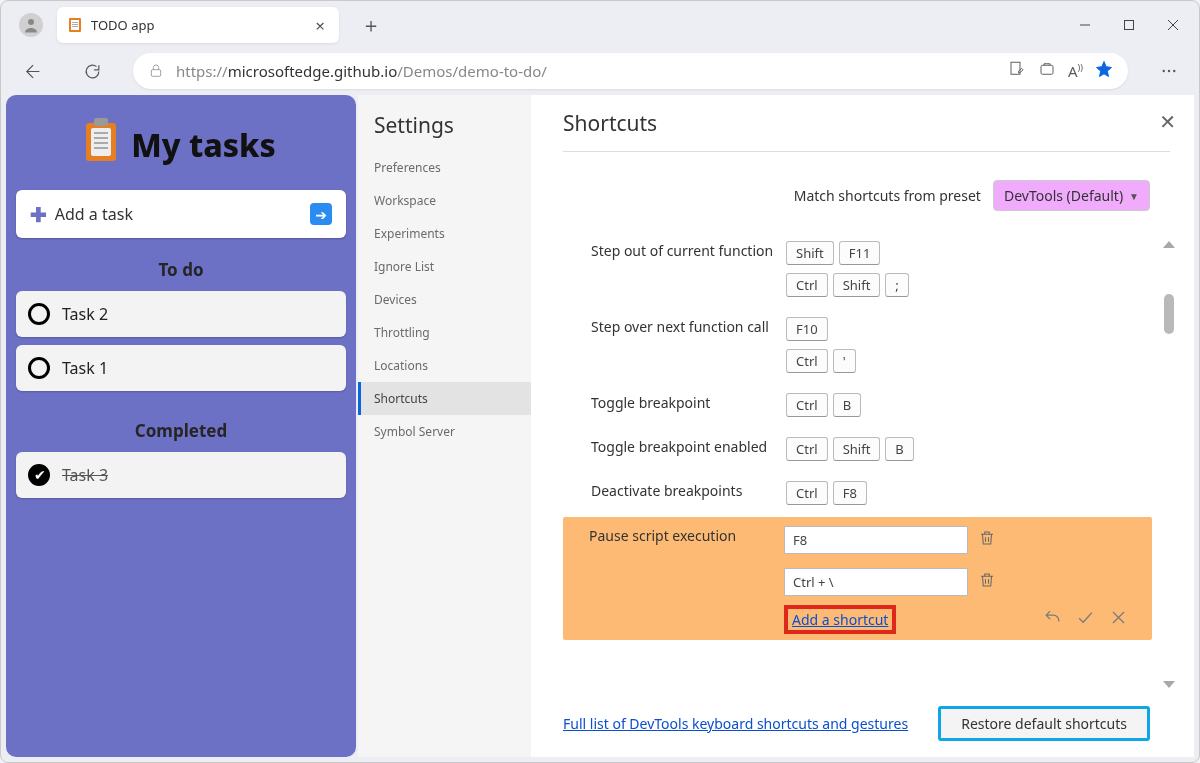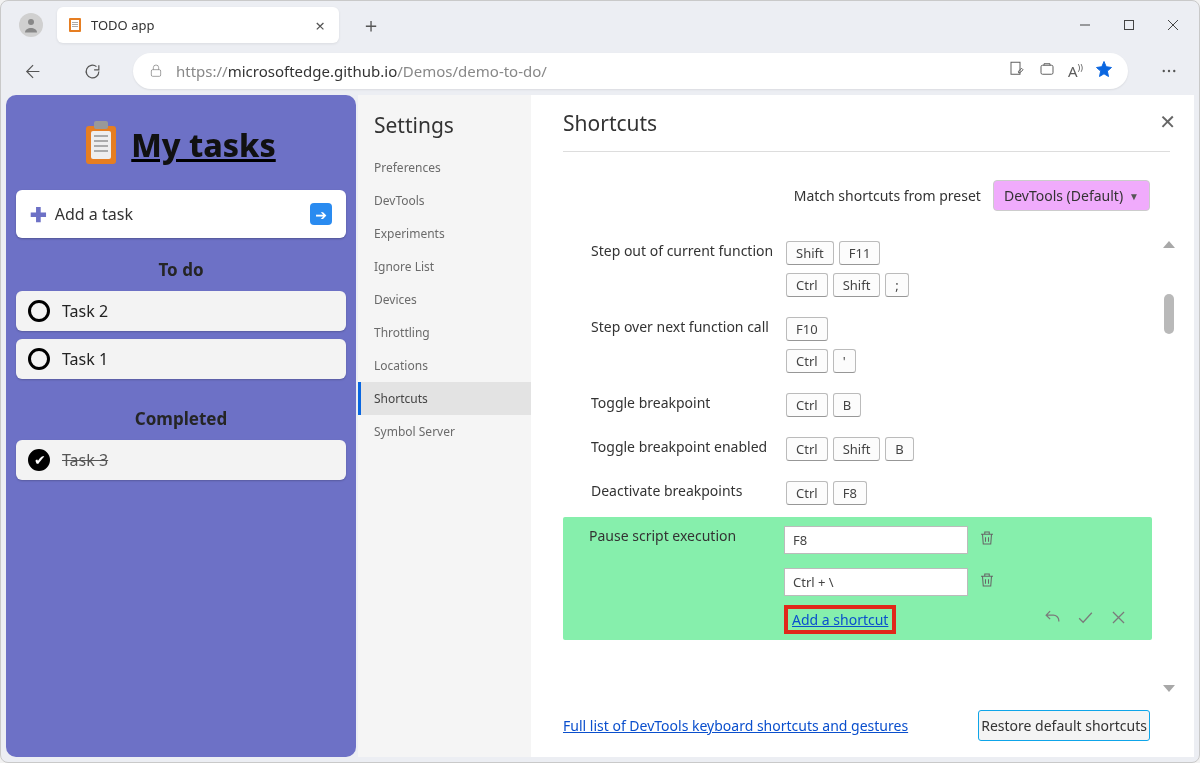--- a/index.html
+++ b/index.html
@@ -31,31 +31,31 @@
   .addr-actions svg { width:18px; height:18px; stroke:#5c5c5c; stroke-width:1.3; fill:none; }
   .star-filled svg { fill:#0a66e0; stroke:#0a66e0; }
   .menu-dots { width:40px; height:40px; display:flex; align-items:center; justify-content:center; }
   .menu-dots svg { width:18px; height:18px; fill:#555; }
 
   
   .content { position:absolute; top:94px; left:5px; right:5px; bottom:5px; display:flex; }
 
   
   .webapp { width:350px; background:#6d71c6; border-radius:10px; margin-right:2px; padding:10px 10px; }
-  .webapp-header { display:flex; align-items:center; justify-content:center; gap:15px; padding:18px 0 24px 0;text-decoration:underline;}
+  .webapp-header { display:flex; align-items:flex-start; justify-content:center; gap:15px; padding:18px 0 24px 0;}
   .webapp-header .mt-icon { width:30px; height:38px; background:#e67e22; border-radius:3px; display:flex; align-items:center;justify-content:center; position:relative;}
   .webapp-header .mt-icon::before { content:""; position:absolute; top:-5px; width:14px; height:8px; background:#999; border-radius:2px; }
   .webapp-header .mt-icon div { width:20px; height:28px; background:#eee; border-radius:2px; display:flex; flex-direction:column; gap:3px; padding:4px 3px;}
   .webapp-header .mt-icon div span {height:2px; background:#aaa;}
   .webapp-title { font-size:32px; font-weight:800; color:#111; }
   .add-task { background:#fff; border-radius:6px; height:48px; display:flex; align-items:center; padding:0 14px; color:#333; font-size:16px; box-shadow: 0 1px 2px rgba(0,0,0,.25);}
   .add-task .plus { color:#6d71c6; font-size:20px; margin-right:8px; font-weight:700;}
   .add-task .arrow { margin-left:auto; width:22px; height:22px; background:#2a8bf0; border-radius:4px; display:flex; align-items:center; justify-content:center; color:#fff; font-size:14px;}
   .section-lbl { text-align:center; color:#252525; font-size:17px; padding:20px 0 10px 0;font-weight:bold;}
-  .task-row { background:#f3f3f3; border-radius:6px; height:40px; display:flex; align-items:center; padding:0 12px; margin-bottom:8px; color:#222; font-size:16px; box-shadow:0 1px 2px rgba(0,0,0,.2);}
+  .task-row { background:#f3f3f3; border-radius:6px; height:46px; display:flex; align-items:center; padding:0 12px; margin-bottom:8px; color:#222; font-size:16px; box-shadow:0 1px 2px rgba(0,0,0,.2);}
   .circle { width:22px; height:22px; border:3px solid #000; border-radius:50%; margin-right:12px; }
   .circle.checked { background:#000; position:relative;}
   .circle.checked::after { content:"✔"; color:#fff; position:absolute; top:-2px; left:3px; font-size:14px;}
   .strike { text-decoration:line-through; color:#555;}
 
   
   .devtools { flex:1; background:#fff; display:flex; position:relative; }
   .dt-close { position:absolute; top:13px; right:18px; font-size:20px; color:#666; }
 
   .dt-sidebar { width:173px; background:#f5f5f5; padding:16px 0; }
@@ -71,33 +71,33 @@
 
   .shortcut-scroll { flex:1; position:relative; overflow:hidden; margin-right:-6px;}
   .scroll-content { padding-right:24px; padding-left:2px; padding-top:10px;}
   .sc-row { display:flex; align-items:flex-start; padding:10px 0; font-size:14px; color:#333;}
   .sc-label { width:195px; padding-right:10px; line-height:1.4;}
   .sc-keys { display:flex; flex-direction:column; gap:8px;}
   .key-combo { display:flex; gap:5px;}
   .kbd { background:#fcfcfc; border:1px solid #bbb; border-bottom:1px solid #979797; border-radius:3px; padding:2px 9px; font-size:13px; color:#444; }
 
   
-  .sc-edit { background:#86efac; padding:9px 0 9px 0; border-radius:2px; margin-top:2px;}
+  .sc-edit { background:#fdba74; padding:9px 0 9px 0; border-radius:2px; margin-top:2px;}
   .sc-edit .sc-row { padding:0 0 2px 0; align-items:flex-start;}
   .editbox { background:#fff; border:1px solid #bbb; width:184px; height:28px; font-size:13px; color:#444; padding:3px 8px; display:flex; align-items:center;}
   .edit-line { display:flex; align-items:center; gap:10px; margin-bottom:6px;}
   .trash svg { width:18px; height:18px; stroke:#666; stroke-width:1.4; fill:none;}
   .add-shortcut { color:#0a4fcd; text-decoration:underline; font-size:14px;}
   .red-box { border:4px solid #e0281a; padding:1px 4px;}
   .edit-actions { position:absolute; right:24px; bottom:34px; display:flex; gap:14px; align-items:center;}
   .edit-actions svg { width:19px; height:19px; stroke:#7a7a7a; stroke-width:1.6; fill:none;}
 
   .footer-row { display:flex; align-items:center; justify-content:space-between; padding:18px 20px 0 0; font-size:14px;}
   .footer-link { color:#0a4fcd; text-decoration:underline;}
-  .restore-btn { background:#f4f4f4; border:1px solid #0ea5e9; border-radius:3px; padding:5px 2px; font-size:14px; color:#333;}
+  .restore-btn { background:#f4f4f4; border:3px solid #0ea5e9; border-radius:3px; padding:5px 20px; font-size:14px; color:#333;}
 
   
   .fake-scrollbar { position:absolute; right:0; top:20px; width:14px; bottom:0;}
   .scroll-arrow { width:0;height:0; border-left:6px solid transparent; border-right:6px solid transparent; margin:0 auto;}
   .scroll-arrow.up { border-bottom:7px solid #a8a8a8;}
   .scroll-arrow.down { border-top:7px solid #a8a8a8; position:absolute; bottom:0; left:1px;}
   .scroll-thumb { width:10px; height:40px; background:#b9b9b9; border-radius:5px; margin:46px auto 0 auto;}
 
 </style>
 </head>
@@ -228,21 +228,21 @@
         </div>
     </div>
 
     <div class="devtools">
       <span class="dt-close">✕</span>
 
       <div class="dt-sidebar">
         <h2>Settings</h2>
         <div id="sidebar-items">
             <div class="item">Preferences</div>
-            <div class="item">DevTools</div>
+            <div class="item">Workspace</div>
             <div class="item">Experiments</div>
             <div class="item">Ignore List</div>
             <div class="item">Devices</div>
             <div class="item">Throttling</div>
             <div class="item">Locations</div>
             <div class="item active">Shortcuts</div>
             <div class="item">Symbol Server</div>
           </div>
       </div>
 

